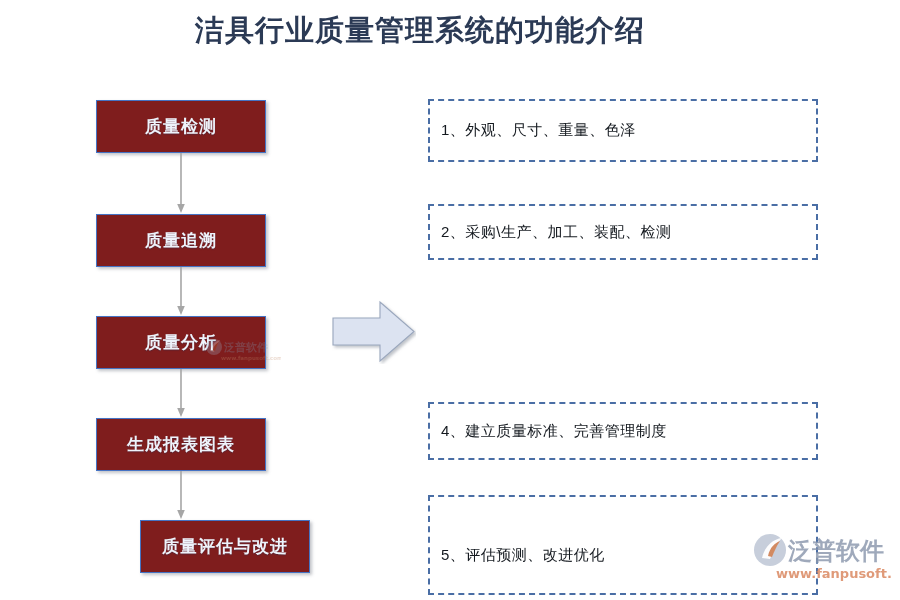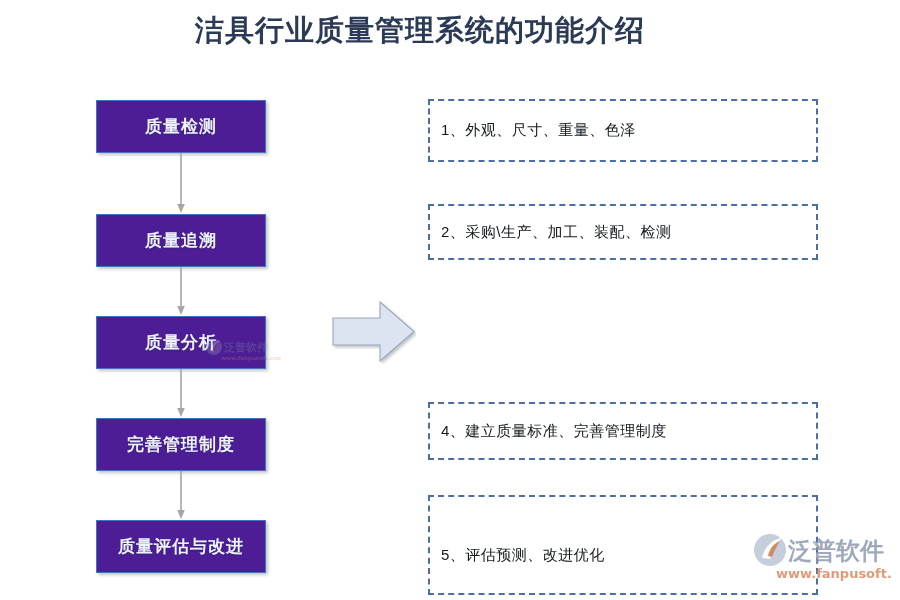--- a/index.html
+++ b/index.html
@@ -34,41 +34,41 @@
     line-height: 40px;
     white-space: nowrap;
   }
 
   
   .flow-box {
     position: absolute;
     left: 96px;
     width: 170px;
     height: 53px;
-    background: #4c1d95;
+    background: #7f1d1d;
     border: 1px solid #4573c4;
     box-sizing: border-box;
     box-shadow: 2px 2px 3px rgba(120,125,135,0.45);
     display: flex;
     align-items: center;
     justify-content: center;
   }
   .flow-box > span {
     color: #eef3fb;
     font-size: 17px;
     font-weight: bold;
     letter-spacing: 1px;
     white-space: nowrap;
     text-shadow: 0 1px 1px rgba(25,50,90,0.35);
   }
   #flow-box-1 { top: 100px; }
   #flow-box-2 { top: 214px; }
   #flow-box-3 { top: 316px; }
   #flow-box-4 { top: 418px; }
-  #flow-box-5 { top: 520px; }
+  #flow-box-5 { top: 520px; margin-left: 44px; }
 
   
   .connector {
     position: absolute;
     left: 175px;
     width: 12px;
     pointer-events: none;
   }
   #connector-1 { top: 153px; height: 61px; }
   #connector-2 { top: 267px; height: 49px; }
@@ -168,21 +168,21 @@
   </div>
 
   <div class="connector" id="connector-3">
     <svg width="12" height="49" viewBox="0 0 12 49" xmlns="http://www.w3.org/2000/svg">
       <line x1="6" y1="0" x2="6" y2="40" stroke="#a6a6a6" stroke-width="1.6"></line>
       <polygon points="2.2,39 9.8,39 6,48" fill="#a6a6a6"></polygon>
     </svg>
   </div>
 
   <div class="flow-box" id="flow-box-4">
-    <span>完善管理制度</span>
+    <span>生成报表图表</span>
   </div>
 
   <div class="connector" id="connector-4">
     <svg width="12" height="49" viewBox="0 0 12 49" xmlns="http://www.w3.org/2000/svg">
       <line x1="6" y1="0" x2="6" y2="40" stroke="#a6a6a6" stroke-width="1.6"></line>
       <polygon points="2.2,39 9.8,39 6,48" fill="#a6a6a6"></polygon>
     </svg>
   </div>
 
   <div class="flow-box" id="flow-box-5">

